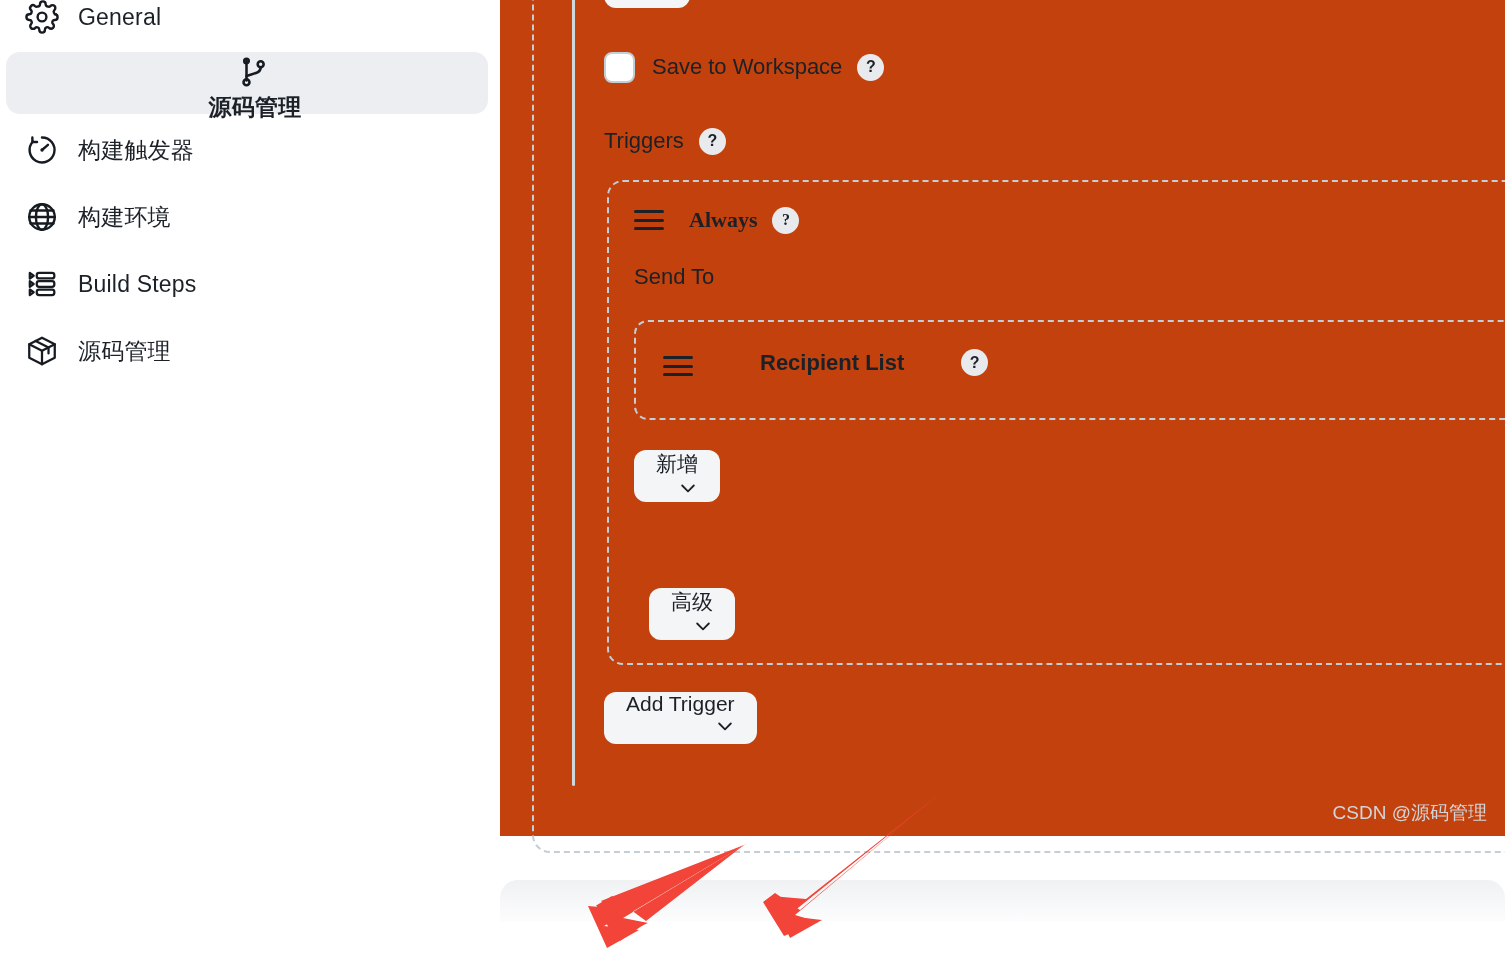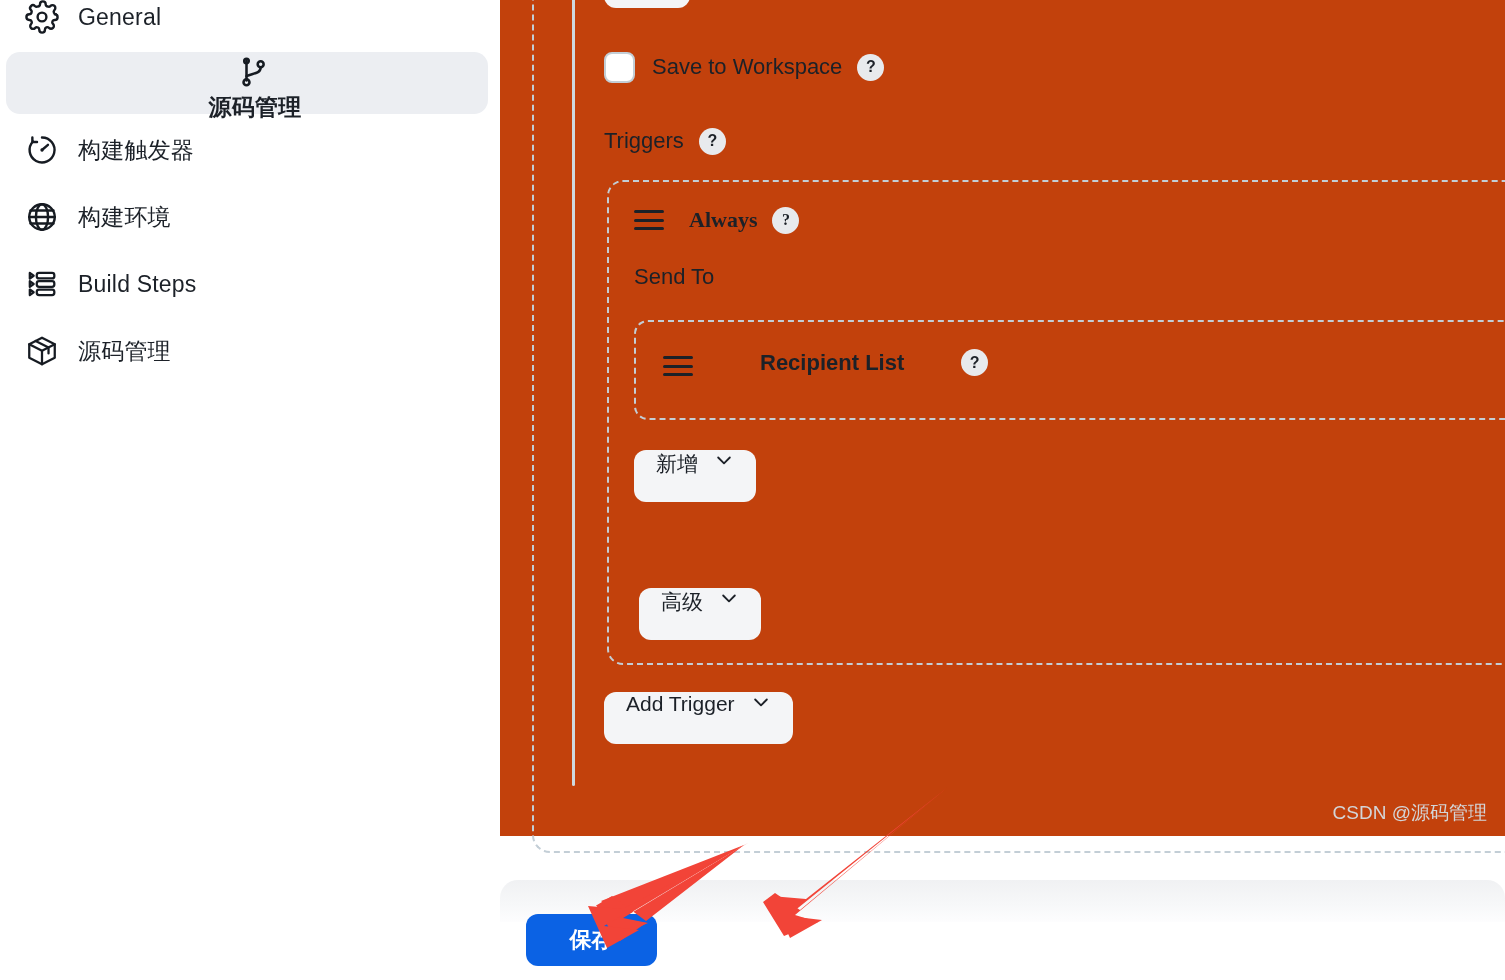--- a/index.html
+++ b/index.html
@@ -222,38 +222,39 @@
     display: flex;
     align-items: flex-end;
     height: 32px;
     gap: 42px;
   }
 
   
   .pill-btn {
     position: absolute;
     display: inline-flex;
-    align-items: flex-start;
+    align-items: flex-end;
     background: #f4f5f7;
     border: none;
     border-radius: 12px;
     height: 52px;
     padding: 0 22px;
     font-size: 21px;
     color: #1c2128;
     font-family: inherit;
     cursor: pointer;
+    flex-direction: column;
   }
   .pill-btn .chev {
     margin-left: 16px;
     display: inline-flex;
   }
 
   #btn-add-recipient { left: 25px; top: 268px; }
-  #btn-advanced      { left: 30px; top: 406px; }
+  #btn-advanced      { left: 40px; top: 406px; }
   #btn-add-trigger   { left: 104px; top: 692px; }
 
   
   #footer-bar {
     position: absolute;
     left: 0;
     top: 880px;
     width: 1005px;
     height: 42px;
     background: linear-gradient(180deg, #f0f1f3 0%, #f7f8f9 60%, #fdfdfe 100%);
@@ -458,21 +459,20 @@
       <span>Add Trigger</span>
       <span class="chev">
         <svg width="20" height="20" viewBox="0 0 24 24" fill="none" stroke="#1c2128" stroke-width="2.2" stroke-linecap="round" stroke-linejoin="round">
             <polyline points="5 9 12 16 19 9"></polyline>
           </svg>
       </span>
     </button>
 
     <div id="footer-bar"></div>
     <div id="footer-actions">
-      <button class="action-btn primary">保存</button>
     </div>
 
   </section>
 
   <svg id="annotations" viewBox="0 0 1505 980">
 
     <path d="M744 845 L607 916 L646 923 L620 941 L596 905 L629 904 Z" fill="#f24438"></path>
     <path d="M744 845 L622 918 L601 901 Z" fill="#f24438"></path>
     <polygon points="744,845 646,921 612,896 597,905 614,938 648,923 623,918" fill="#f24438"></polygon>
     <polygon points="748,843 604,926 639,930 607,948 588,906 623,909" fill="#f24438"></polygon>

